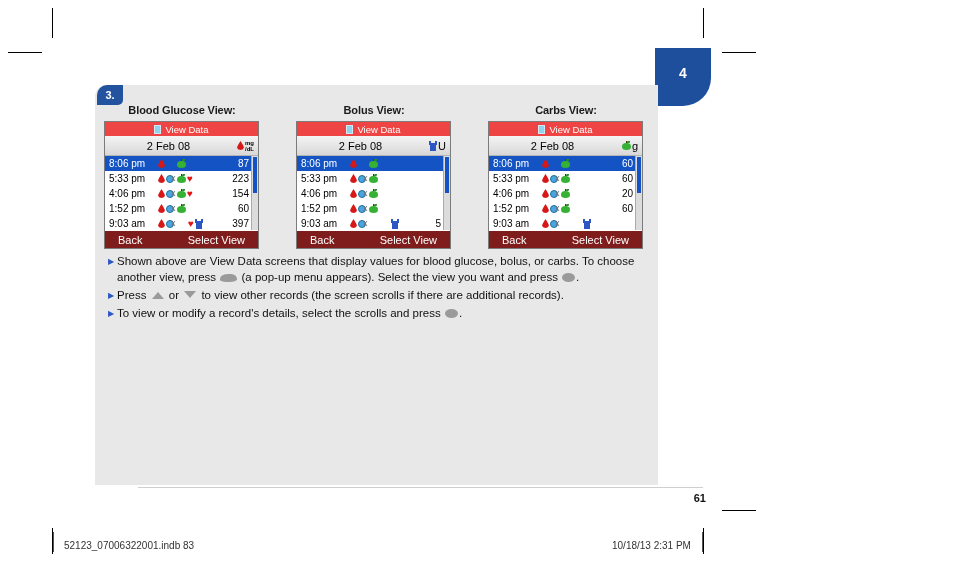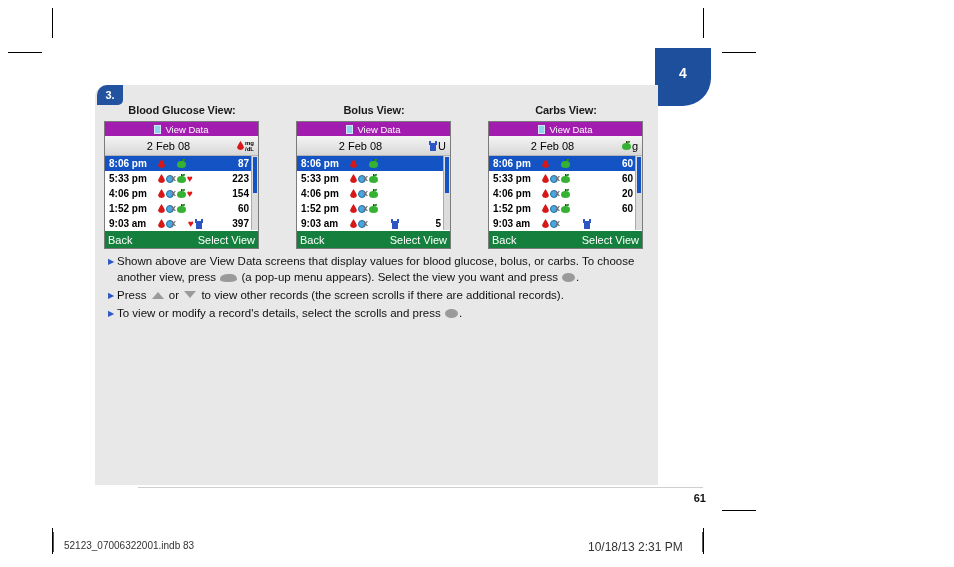--- a/index.html
+++ b/index.html
@@ -97,21 +97,21 @@
     height: 128px;
     background: #ffffff;
     border: 1px solid #7b7b7b;
     box-sizing: border-box;
     position: relative;
     overflow: hidden;
     font-size: 10px;
   }
   .dev-titlebar {
     height: 14px;
-    background: #a21caf;
+    background: #ef4444;
     color: #ffffff;
     display: flex;
     align-items: center;
     justify-content: center;
     gap: 4px;
     font-size: 9.5px;
   }
   .dev-subbar {
     height: 19px;
     background: linear-gradient(#f4f4f4, #d8d8d8);
@@ -152,21 +152,20 @@
     bottom: 18px;
     background: #ffffff;
   }
   .dev-row {
     height: 15px;
     display: flex;
     align-items: center;
     padding: 0 2px 0 4px;
     box-sizing: border-box;
     position: relative;
-    font-weight: bold;
   }
   .dev-row.selected {
     background: #1353c4;
     color: #ffffff;
   }
   .row-time {
     width: 48px;
     font-size: 10px;
     white-space: nowrap;
     flex: none;
@@ -203,26 +202,26 @@
     left: 1px;
     width: 4px;
     height: 36px;
     background: #1353c4;
   }
 
   .dev-softbar {
     position: absolute;
     left: 0; right: 0; bottom: 0;
     height: 17px;
-    background: #15803d;
+    background: #7f1d1d;
     color: #ffffff;
     display: flex;
     align-items: center;
     justify-content: space-between;
-    padding: 0 3px;
+    padding: 0 13px;
     box-sizing: border-box;
     font-size: 11px;
   }
 
   
   .ico { display: inline-block; vertical-align: middle; }
   .ico-drop {
     width: 7px; height: 9px;
     background: #d81717;
     border-radius: 50% 50% 50% 50% / 70% 70% 40% 40%;
@@ -363,23 +362,23 @@
   }
   .footer-left {
     position: absolute;
     left: 64px;
     top: 540px;
     font-size: 10px;
     color: #333;
   }
   .footer-right {
     position: absolute;
-    left: 588px;
+    left: 612px;
     top: 540px;
-    font-size: 12px;
+    font-size: 10px;
     color: #333;
   }
   .footer-bar-l {
     position: absolute;
     left: 53px; top: 532px;
     width: 1px; height: 20px;
     background: #555;
   }
   .footer-bar-r {
     position: absolute;

